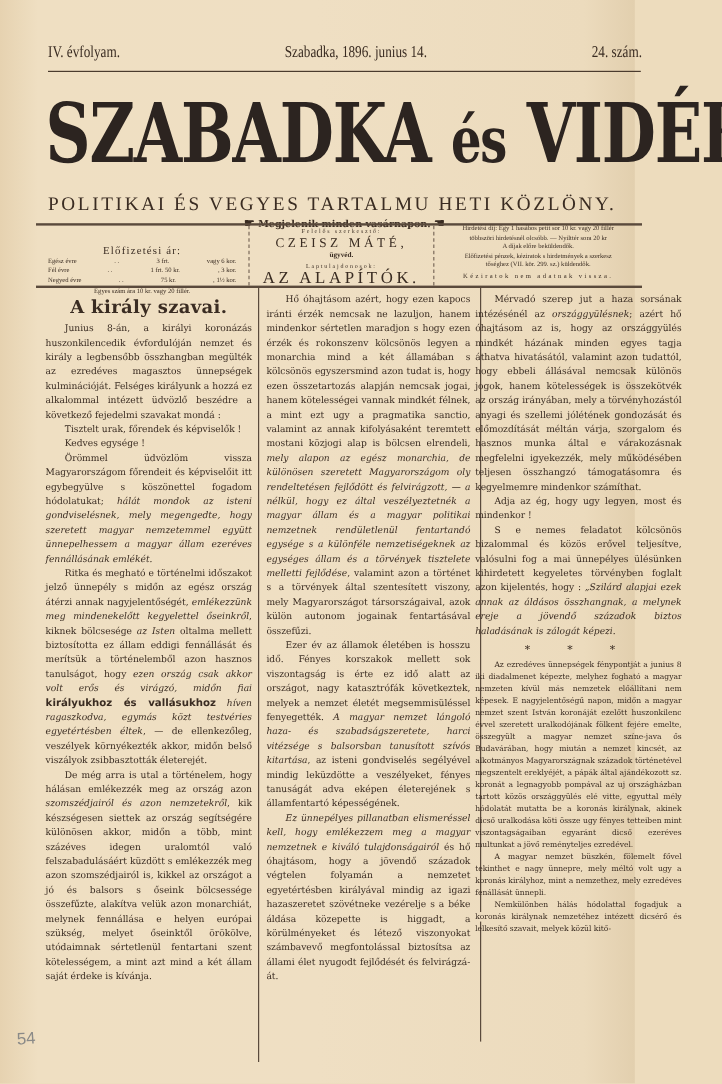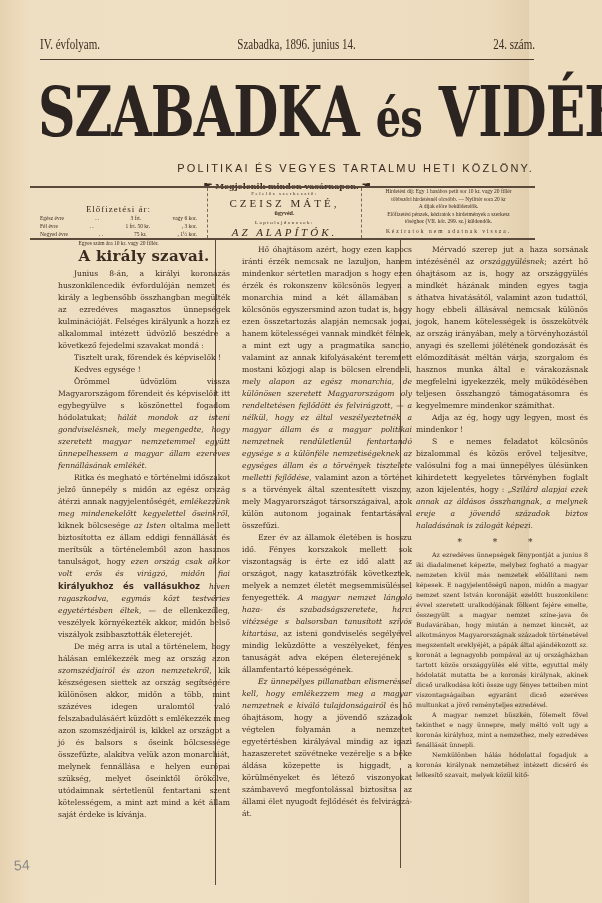--- a/index.html
+++ b/index.html
@@ -25,47 +25,47 @@
   .masthead {
     position: absolute; left: 38px; top: 66px; width: 500px; height: 92px;
     font-family: "DejaVu Serif", serif; font-weight: bold;
     font-size: 52px; line-height: 70px; color: #2c2420;
     text-align: center; letter-spacing: -1px;
     transform: scaleY(1.32); transform-origin: top center;
     white-space: nowrap;
   }
   .masthead .es { font-size: 40px; }
   .subtitle {
-    position: absolute; left: 40px; top: 162px; width: 494px; text-align: right;
-    font-size: 11px; letter-spacing: 2.2px; font-family: Liberation Sans, sans-serif;
+    position: absolute; left: 40px; top: 162px; width: 494px; text-align: left;
+    font-size: 16px; letter-spacing: 2.2px; font-family: Liberation Serif, serif;
   }
   .appears {
     position: absolute; left: 40px; top: 180px; width: 494px; text-align: center;
     font-size: 8px; font-weight: bold; font-family: "DejaVu Serif", serif;
   }
   .hand { font-size: 10px; }
   .rule-info-top { position: absolute; left: 30px; top: 186px; width: 505px; height: 2px; background: #5a4a3c; }
   .info-row { position: absolute; left: 30px; top: 188px; width: 505px; height: 50px; display: flex; }
   .info-box { border-right: 1px dashed #7a6a5a; padding: 0 4px; box-sizing: border-box; }
   .info-box:last-child { border-right: none; }
   .sub-box { width: 178px; font-size: 5.5px; line-height: 8px; font-family: "Liberation Serif", serif; }
   .sub-title { text-align: center; font-size: 9px; letter-spacing: 1px; margin-top: 17px; margin-bottom: 1px; }
   .sub-line { display: flex; justify-content: space-between; padding: 0 6px; }
   .sub-foot { text-align: center; margin-top: 1px; }
   .ed-box { width: 154px; text-align: center; font-family: "Liberation Serif", serif; }
   .ed-label { font-size: 5px; letter-spacing: 1.5px; line-height: 7px; margin-top: 2px; }
   .ed-name { font-size: 11px; letter-spacing: 3px; line-height: 12px; }
   .ed-role { font-size: 6px; font-weight: bold; line-height: 8px; }
-  .ed-owner { font-size: 11px; letter-spacing: 3px; line-height: 13px; font-style: italic; }
+  .ed-owner { font-size: 14px; letter-spacing: 3px; line-height: 13px; }
   .ad-box { width: 173px; font-size: 5.5px; line-height: 7.5px; font-family: "Liberation Serif", serif; text-align: center; }
   .ad-box p { margin: 0; }
   .ad-box .spaced { letter-spacing: 2px; margin-top: 2px; }
   .rule-info-bot { position: absolute; left: 30px; top: 238px; width: 505px; height: 2px; background: #5a4a3c; }
 
-  .col { position: absolute; top: 244px; font-size: 7.6px; line-height: 12px; text-align: justify; font-family: "DejaVu Serif", serif; margin-left: 20px; }
+  .col { position: absolute; top: 244px; font-size: 7.6px; line-height: 12px; text-align: justify; font-family: "DejaVu Serif", serif; }
   .col p { margin: 0; text-indent: 16px; }
   .col1 { left: 38px; width: 172px; }
   .col2 { left: 222px; width: 170px; }
   .col3 { left: 396px; width: 172px; }
   .vrule { position: absolute; top: 240px; width: 1px; background: #5a4a3c; }
   .vrule1 { left: 215px; height: 645px; }
   .vrule2 { left: 400px; height: 520px; }
   .vrule3 { left: 400px; top: 768px; height: 100px; }
   .article-title { text-align: center; font-size: 15px; font-weight: bold; line-height: 20px; margin: 2px 0 2px 0; font-family: "DejaVu Serif", serif; letter-spacing: 0.3px; }
   .it { font-style: italic; }

